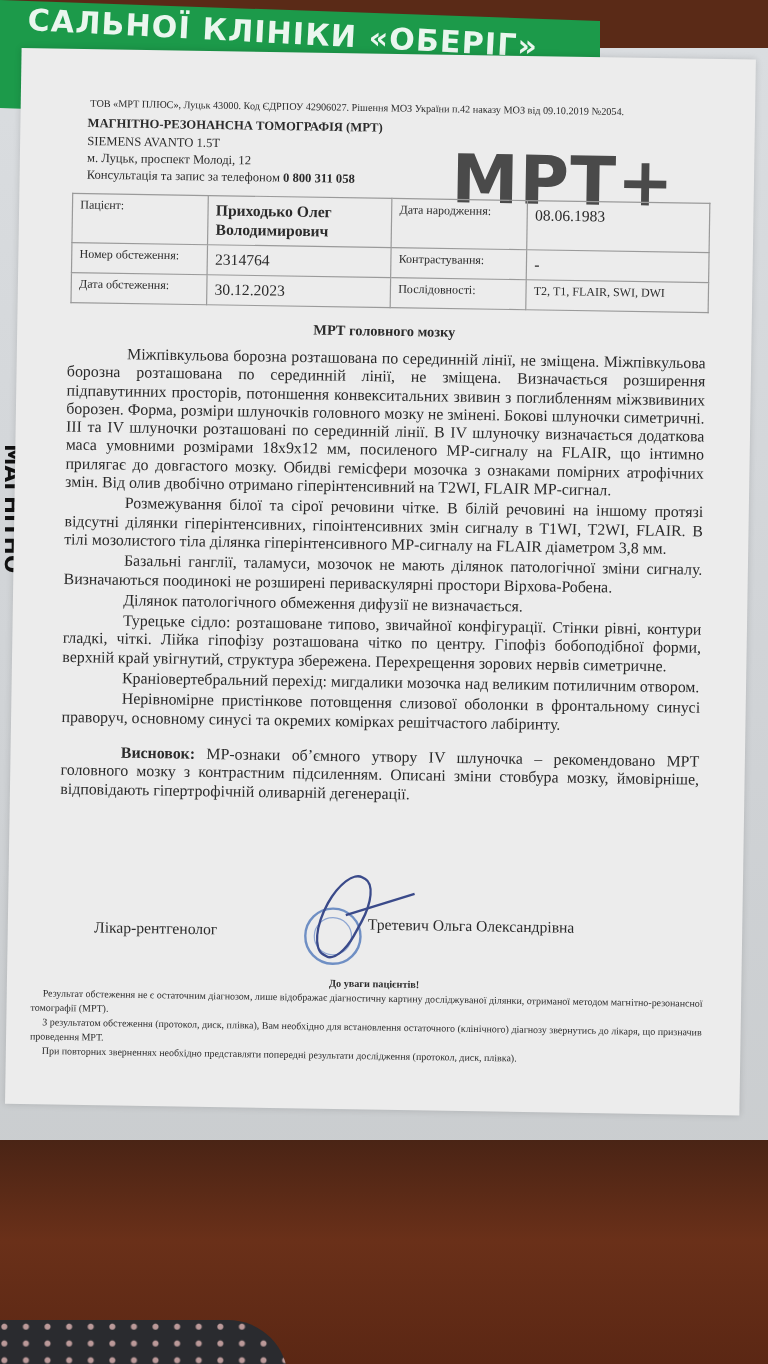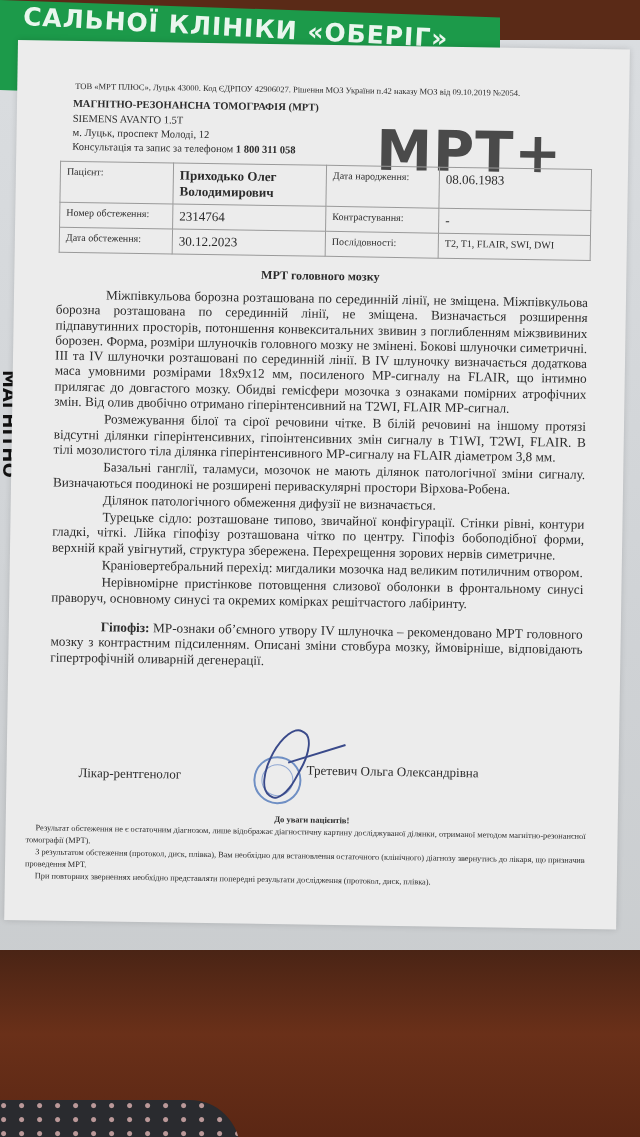--- a/index.html
+++ b/index.html
@@ -104,21 +104,21 @@
   <div class="floor"></div>
   <div class="rug"></div>
 
   <div class="paper">
     <div class="hdr-legal">ТОВ «МРТ ПЛЮС», Луцьк 43000. Код ЄДРПОУ 42906027. Рішення МОЗ України п.42 наказу МОЗ від 09.10.2019 №2054.</div>
     <div class="hdr-title">МАГНІТНО-РЕЗОНАНСНА ТОМОГРАФІЯ (МРТ)</div>
     <div class="hdr-line" style="top:72px">SIEMENS AVANTO 1.5T</div>
     <div class="hdr-line" style="top:86px">м. Луцьк, проспект Молоді, 12</div>
     <div class="hdr-line" style="top:100px">
       <span>Консультація та запис за телефоном</span>
-      <b>1 800 311 058</b>
+      <b>0 800 311 058</b>
     </div>
     <div class="logo">МРТ+</div>
 
     <table class="info">
       <tbody>
           <tr>
         <td style="width:100px">Пацієнт:</td>
         <td class="name" style="width:140px">Приходько Олег Володимирович</td>
         <td style="width:100px">Дата народження:</td>
         <td class="val">08.06.1983</td>
@@ -142,21 +142,21 @@
 
     <div class="body">
       <p>Міжпівкульова борозна розташована по серединній лінії, не зміщена. Міжпівкульова борозна розташована по серединній лінії, не зміщена. Визначається розширення підпавутинних просторів, потоншення конвекситальних звивин з поглибленням міжзвивиних борозен. Форма, розміри шлуночків головного мозку не змінені. Бокові шлуночки симетричні. III та IV шлуночки розташовані по серединній лінії. В IV шлуночку визначається додаткова маса умовними розмірами 18х9х12 мм, посиленого МР-сигналу на FLAIR, що інтимно прилягає до довгастого мозку. Обидві гемісфери мозочка з ознаками помірних атрофічних змін. Від олив двобічно отримано гіперінтенсивний на T2WI, FLAIR МР-сигнал.</p>
       <p>Розмежування білої та сірої речовини чітке. В білій речовині на іншому протязі відсутні ділянки гіперінтенсивних, гіпоінтенсивних змін сигналу в T1WI, T2WI, FLAIR. В тілі мозолистого тіла ділянка гіперінтенсивного МР-сигналу на FLAIR діаметром 3,8 мм.</p>
       <p>Базальні ганглії, таламуси, мозочок не мають ділянок патологічної зміни сигналу. Визначаються поодинокі не розширені периваскулярні простори Вірхова-Робена.</p>
       <p>Ділянок патологічного обмеження дифузії не визначається.</p>
       <p>Турецьке сідло: розташоване типово, звичайної конфігурації. Стінки рівні, контури гладкі, чіткі. Лійка гіпофізу розташована чітко по центру. Гіпофіз бобоподібної форми, верхній край увігнутий, структура збережена. Перехрещення зорових нервів симетричне.</p>
       <p>Краніовертебральний перехід: мигдалики мозочка над великим потиличним отвором.</p>
       <p>Нерівномірне пристінкове потовщення слизової оболонки в фронтальному синусі праворуч, основному синусі та окремих комірках решітчастого лабіринту.</p>
       <p class="gap">
-        <b>Гіпофіз:</b>
+        <b>Висновок:</b>
         <span>МР-ознаки об’ємного утвору IV шлуночка – рекомендовано МРТ головного мозку з контрастним підсиленням. Описані зміни стовбура мозку, ймовірніше, відповідають гіпертрофічній оливарній дегенерації.</span>
       </p>
     </div>
 
     <div class="sig">
       <div class="role">Лікар-рентгенолог</div>
       <div class="stamp"></div>
       <div class="scribble"></div>
       <div class="scribble2"></div>
       <div class="doc">Третевич Ольга Олександрівна</div>

